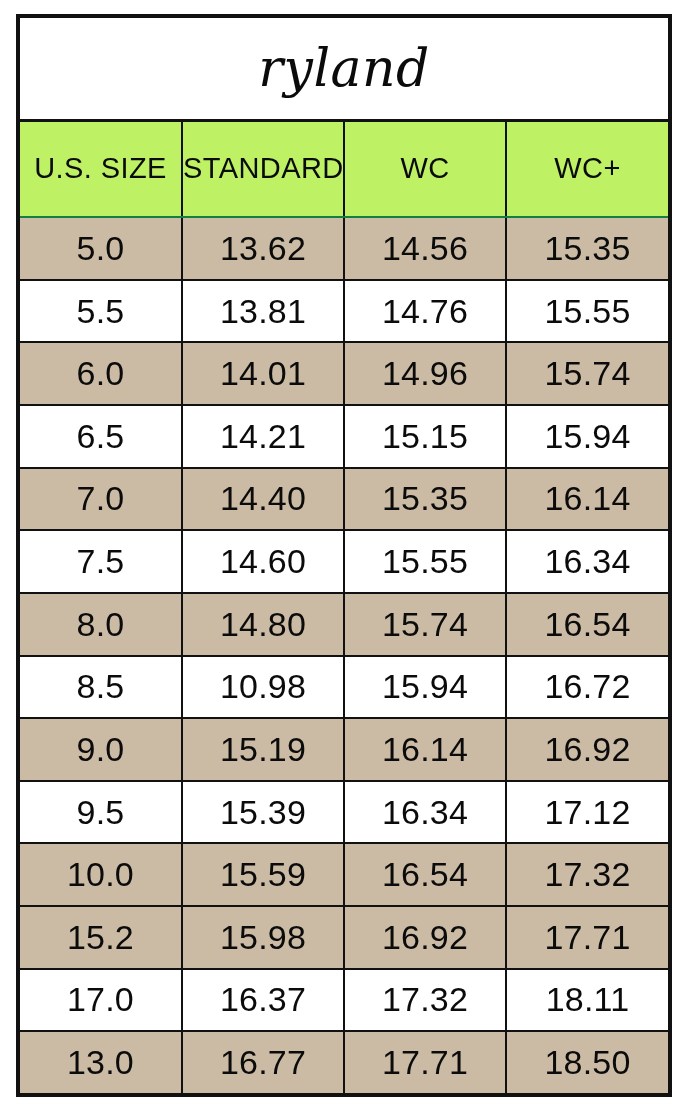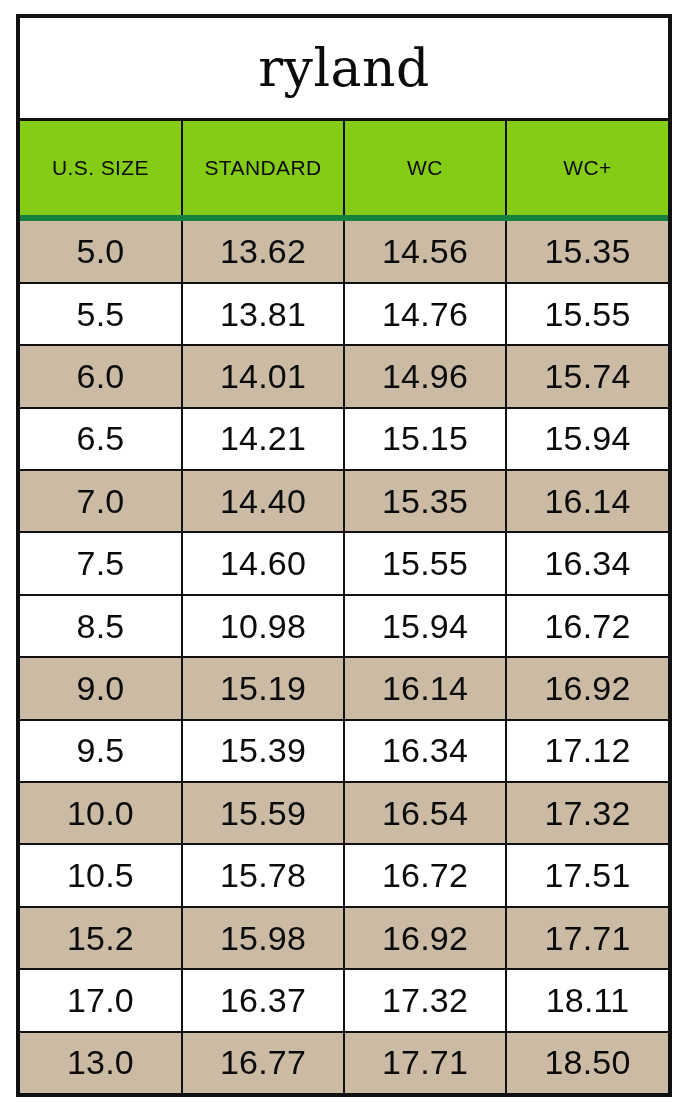--- a/index.html
+++ b/index.html
@@ -52,36 +52,37 @@
   
   tr.brand-row td {
     height: 98px;
     border-top: 0;
     border-left: 0;
     border-right: 0;
     border-bottom: 3px solid #111111;
   }
   .brand-title {
     font-family: "DejaVu Serif", "Liberation Serif", serif;
+    font-style: italic;
     font-weight: 400;
     font-size: 52px;
     letter-spacing: 0.5px;
     line-height: 1;
     color: #0b0b0b;
     display: block;
   }
 
   
   tr.column-header-row th {
     height: 92px;
-    font-size: 21px;
+    font-size: 29px;
     font-weight: 400;
     letter-spacing: 0.4px;
-    background: #84cc16;
-    border-bottom: 6px solid #15803d;
+    background: #bef264;
+    border-bottom: 2px solid #15803d;
   }
   tr.column-header-row th.edge-left { border-left: 0; }
   tr.column-header-row th.edge-right { border-right: 0; }
 
   
   tr.data-row td {
     height: 59px;
     font-size: 34px;
     font-weight: 400;
     letter-spacing: 0.2px;
@@ -139,20 +140,26 @@
             <td>14.40</td>
             <td>15.35</td>
             <td class="edge-right">16.14</td>
           </tr>
           <tr class="data-row plain">
             <td class="edge-left">7.5</td>
             <td>14.60</td>
             <td>15.55</td>
             <td class="edge-right">16.34</td>
           </tr>
+          <tr class="data-row shaded">
+            <td class="edge-left">8.0</td>
+            <td>14.80</td>
+            <td>15.74</td>
+            <td class="edge-right">16.54</td>
+          </tr>
           <tr class="data-row plain">
             <td class="edge-left">8.5</td>
             <td>10.98</td>
             <td>15.94</td>
             <td class="edge-right">16.72</td>
           </tr>
           <tr class="data-row shaded">
             <td class="edge-left">9.0</td>
             <td>15.19</td>
             <td>16.14</td>
@@ -163,26 +170,20 @@
             <td>15.39</td>
             <td>16.34</td>
             <td class="edge-right">17.12</td>
           </tr>
           <tr class="data-row shaded">
             <td class="edge-left">10.0</td>
             <td>15.59</td>
             <td>16.54</td>
             <td class="edge-right">17.32</td>
           </tr>
-          <tr class="data-row plain">
-            <td class="edge-left">10.5</td>
-            <td>15.78</td>
-            <td>16.72</td>
-            <td class="edge-right">17.51</td>
-          </tr>
           <tr class="data-row shaded">
             <td class="edge-left">15.2</td>
             <td>15.98</td>
             <td>16.92</td>
             <td class="edge-right">17.71</td>
           </tr>
           <tr class="data-row plain">
             <td class="edge-left">17.0</td>
             <td>16.37</td>
             <td>17.32</td>

